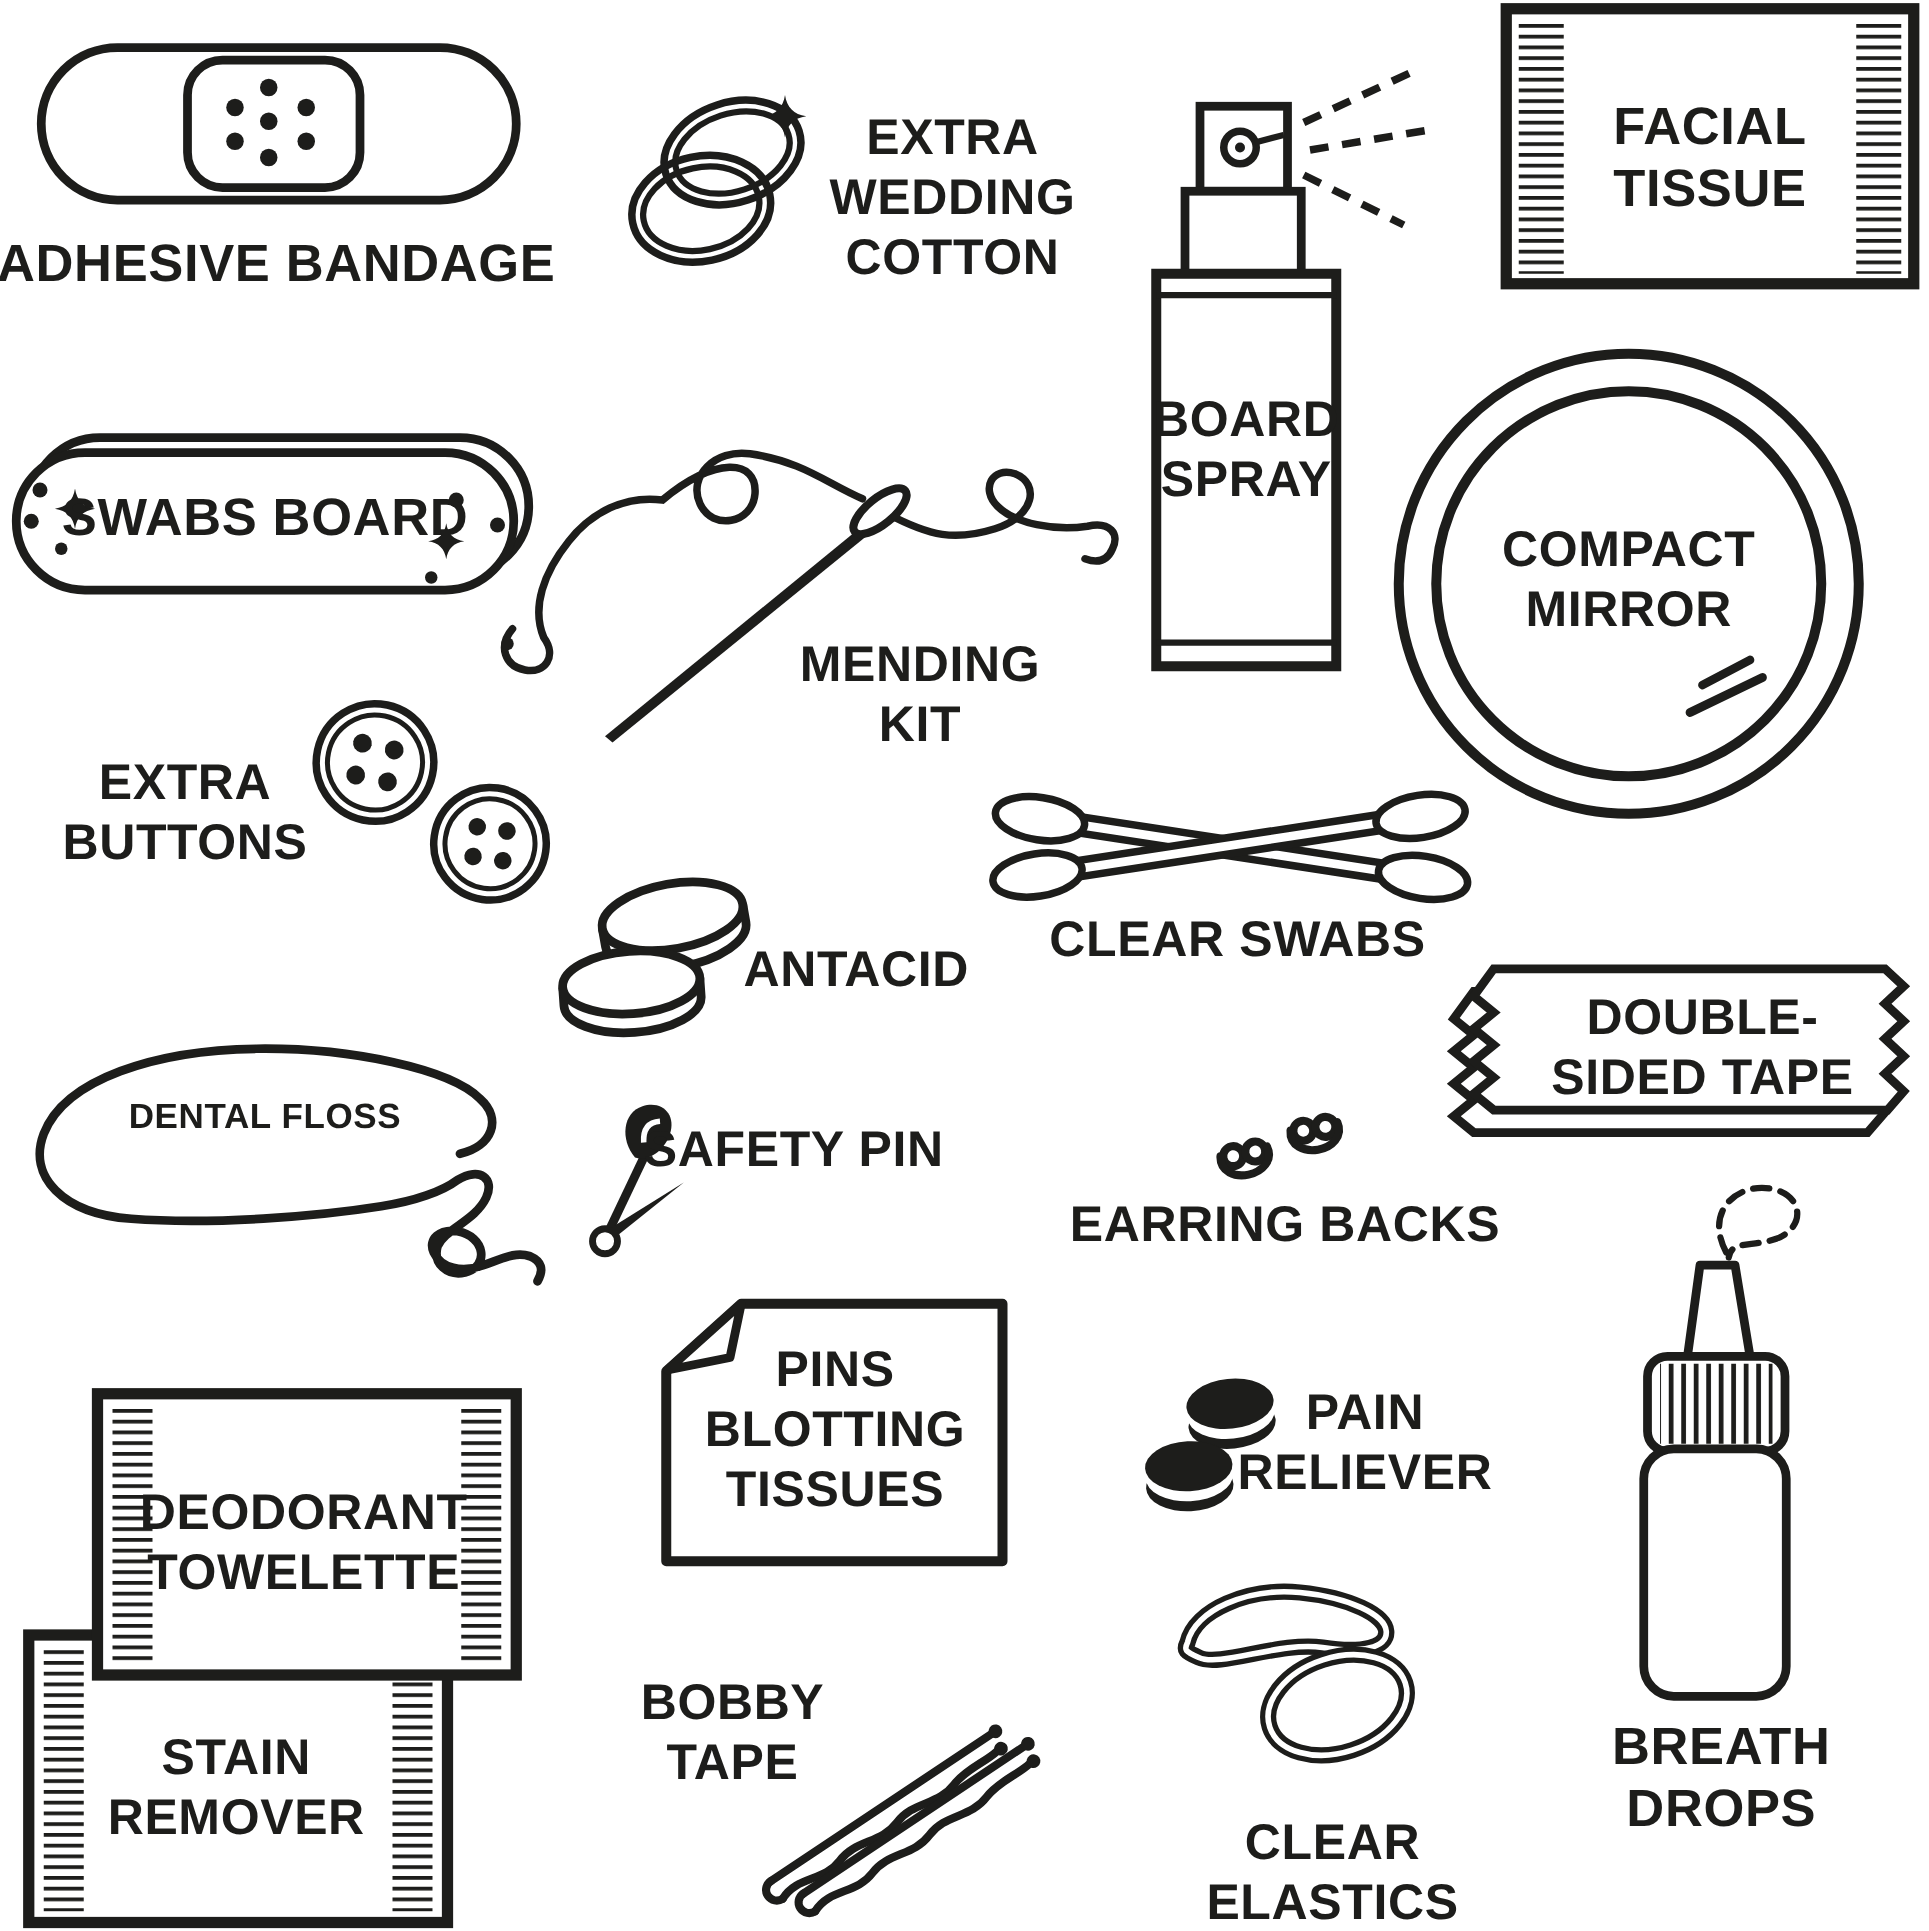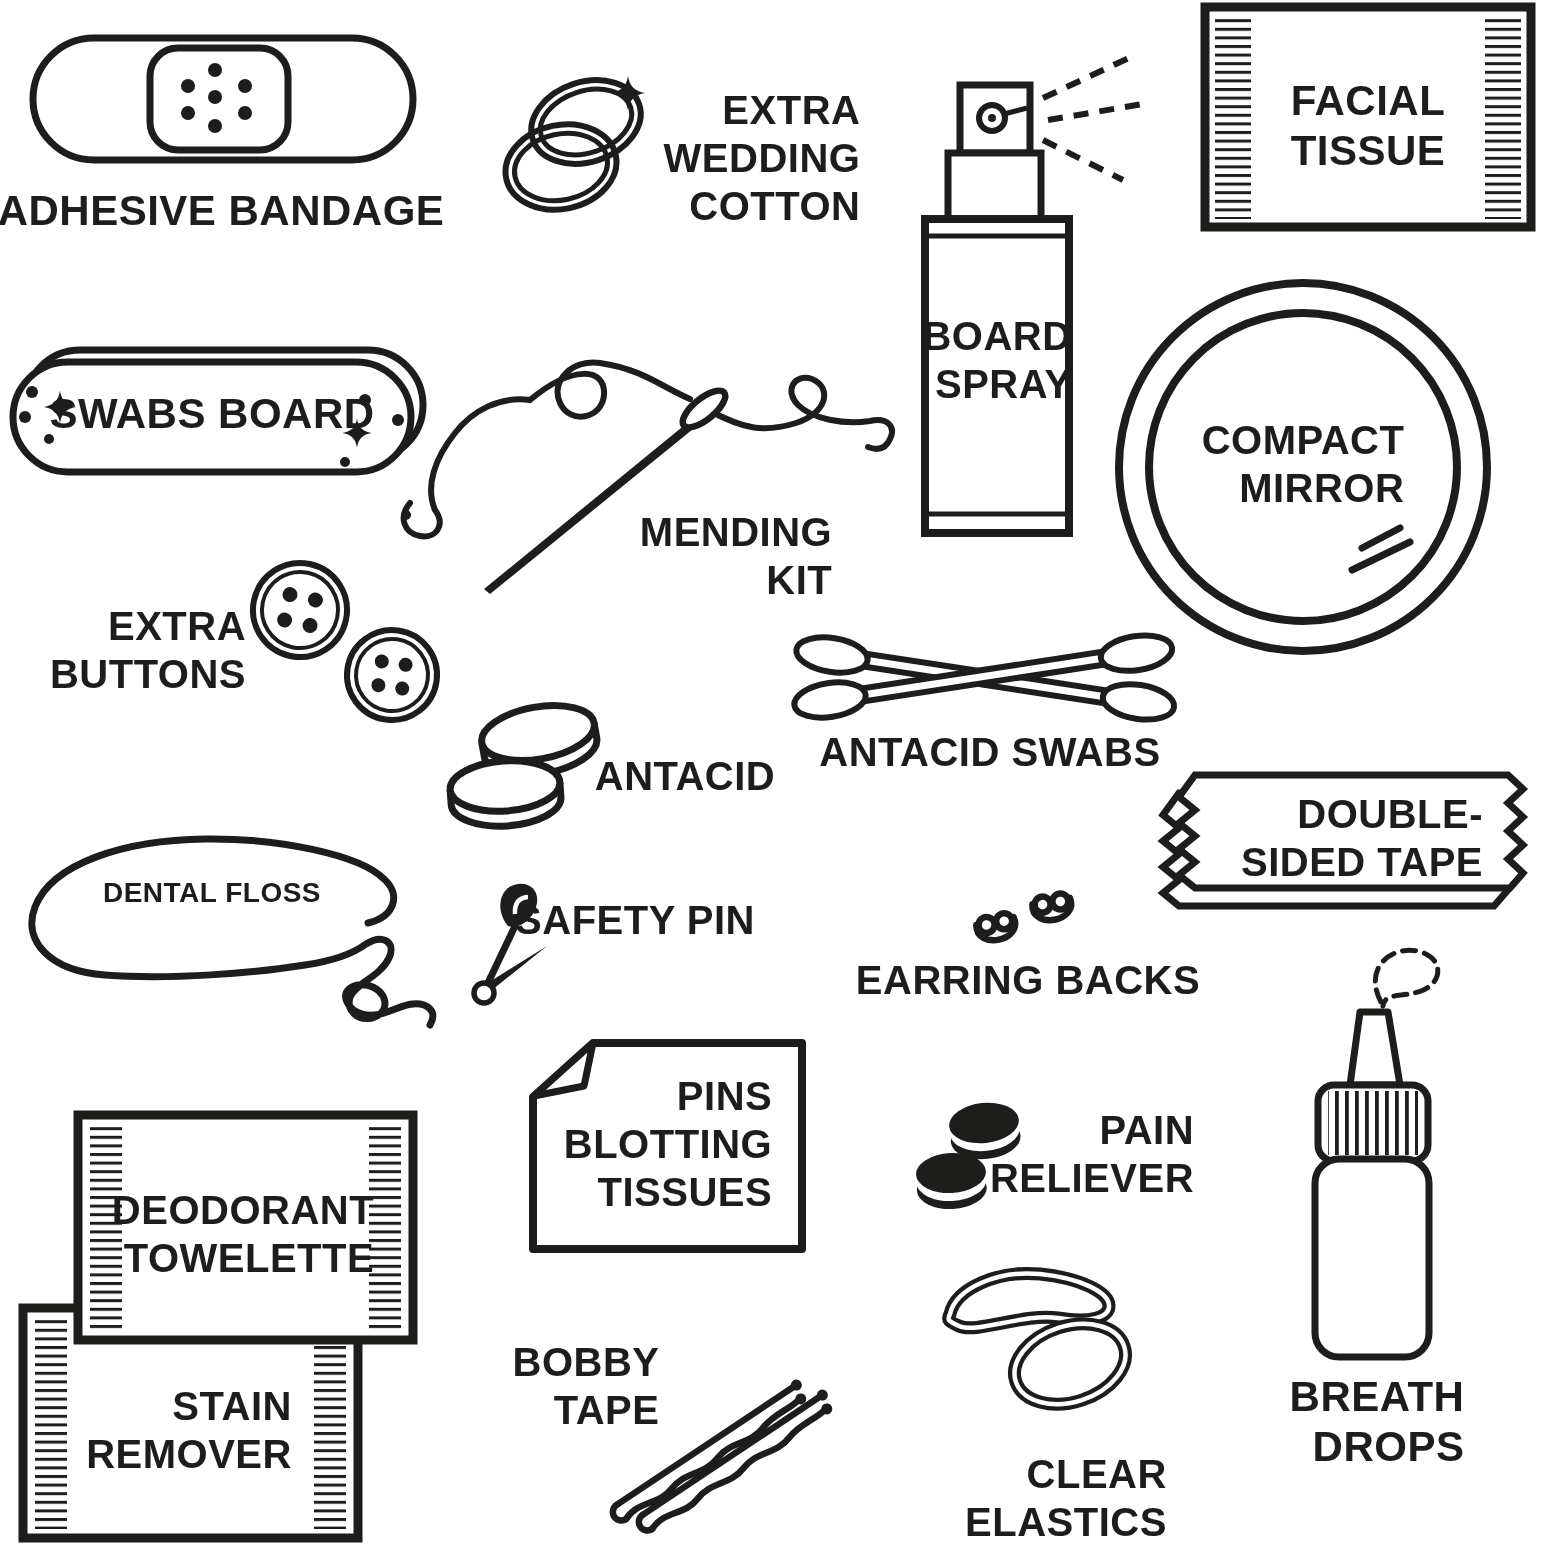--- a/index.html
+++ b/index.html
@@ -1,19 +1,19 @@
 <!DOCTYPE html>
 <html><head>
 <meta charset="utf-8">
 <style>
   html,body{margin:0;padding:0;background:#fff;}
   .stage{position:relative;width:1543px;height:1545px;background:#ffffff;overflow:hidden;
          font-family:"Liberation Sans", sans-serif;}
   .icon{position:absolute;}
-  .label{position:absolute;font-weight:700;color:#1d1d1b;text-align:right;
+  .label{position:absolute;font-weight:700;color:#1d1d1b;text-align:center;
          transform:translateX(-50%);line-height:1.2;white-space:nowrap;letter-spacing:.5px;}
   svg{display:block;overflow:visible;}
 </style>
 </head>
 <body>
 
 <div class="stage">
 
   <svg class="icon" style="left:28px;top:33px" width="390" height="132" viewBox="0 0 390 132">
     <g fill="none" stroke="#1d1d1b" stroke-width="7">
@@ -309,21 +309,21 @@
   <div class="label" style="left:148px;top:602px;font-size:40px">
     <div>EXTRA</div>
     <div>BUTTONS</div>
   </div>
 
   <div class="label" style="left:685px;top:752px;font-size:40px">
     <div>ANTACID</div>
   </div>
 
   <div class="label" style="left:990px;top:728px;font-size:40px">
-    <div>ANTACID SWABS</div>
+    <div>CLEAR SWABS</div>
   </div>
 
   <div class="label" style="left:1362px;top:790px;font-size:40px">
     <div>DOUBLE-</div>
     <div>SIDED TAPE</div>
   </div>
 
   <div class="label" style="left:212px;top:876px;font-size:28px">
     <div>DENTAL FLOSS</div>
   </div>

